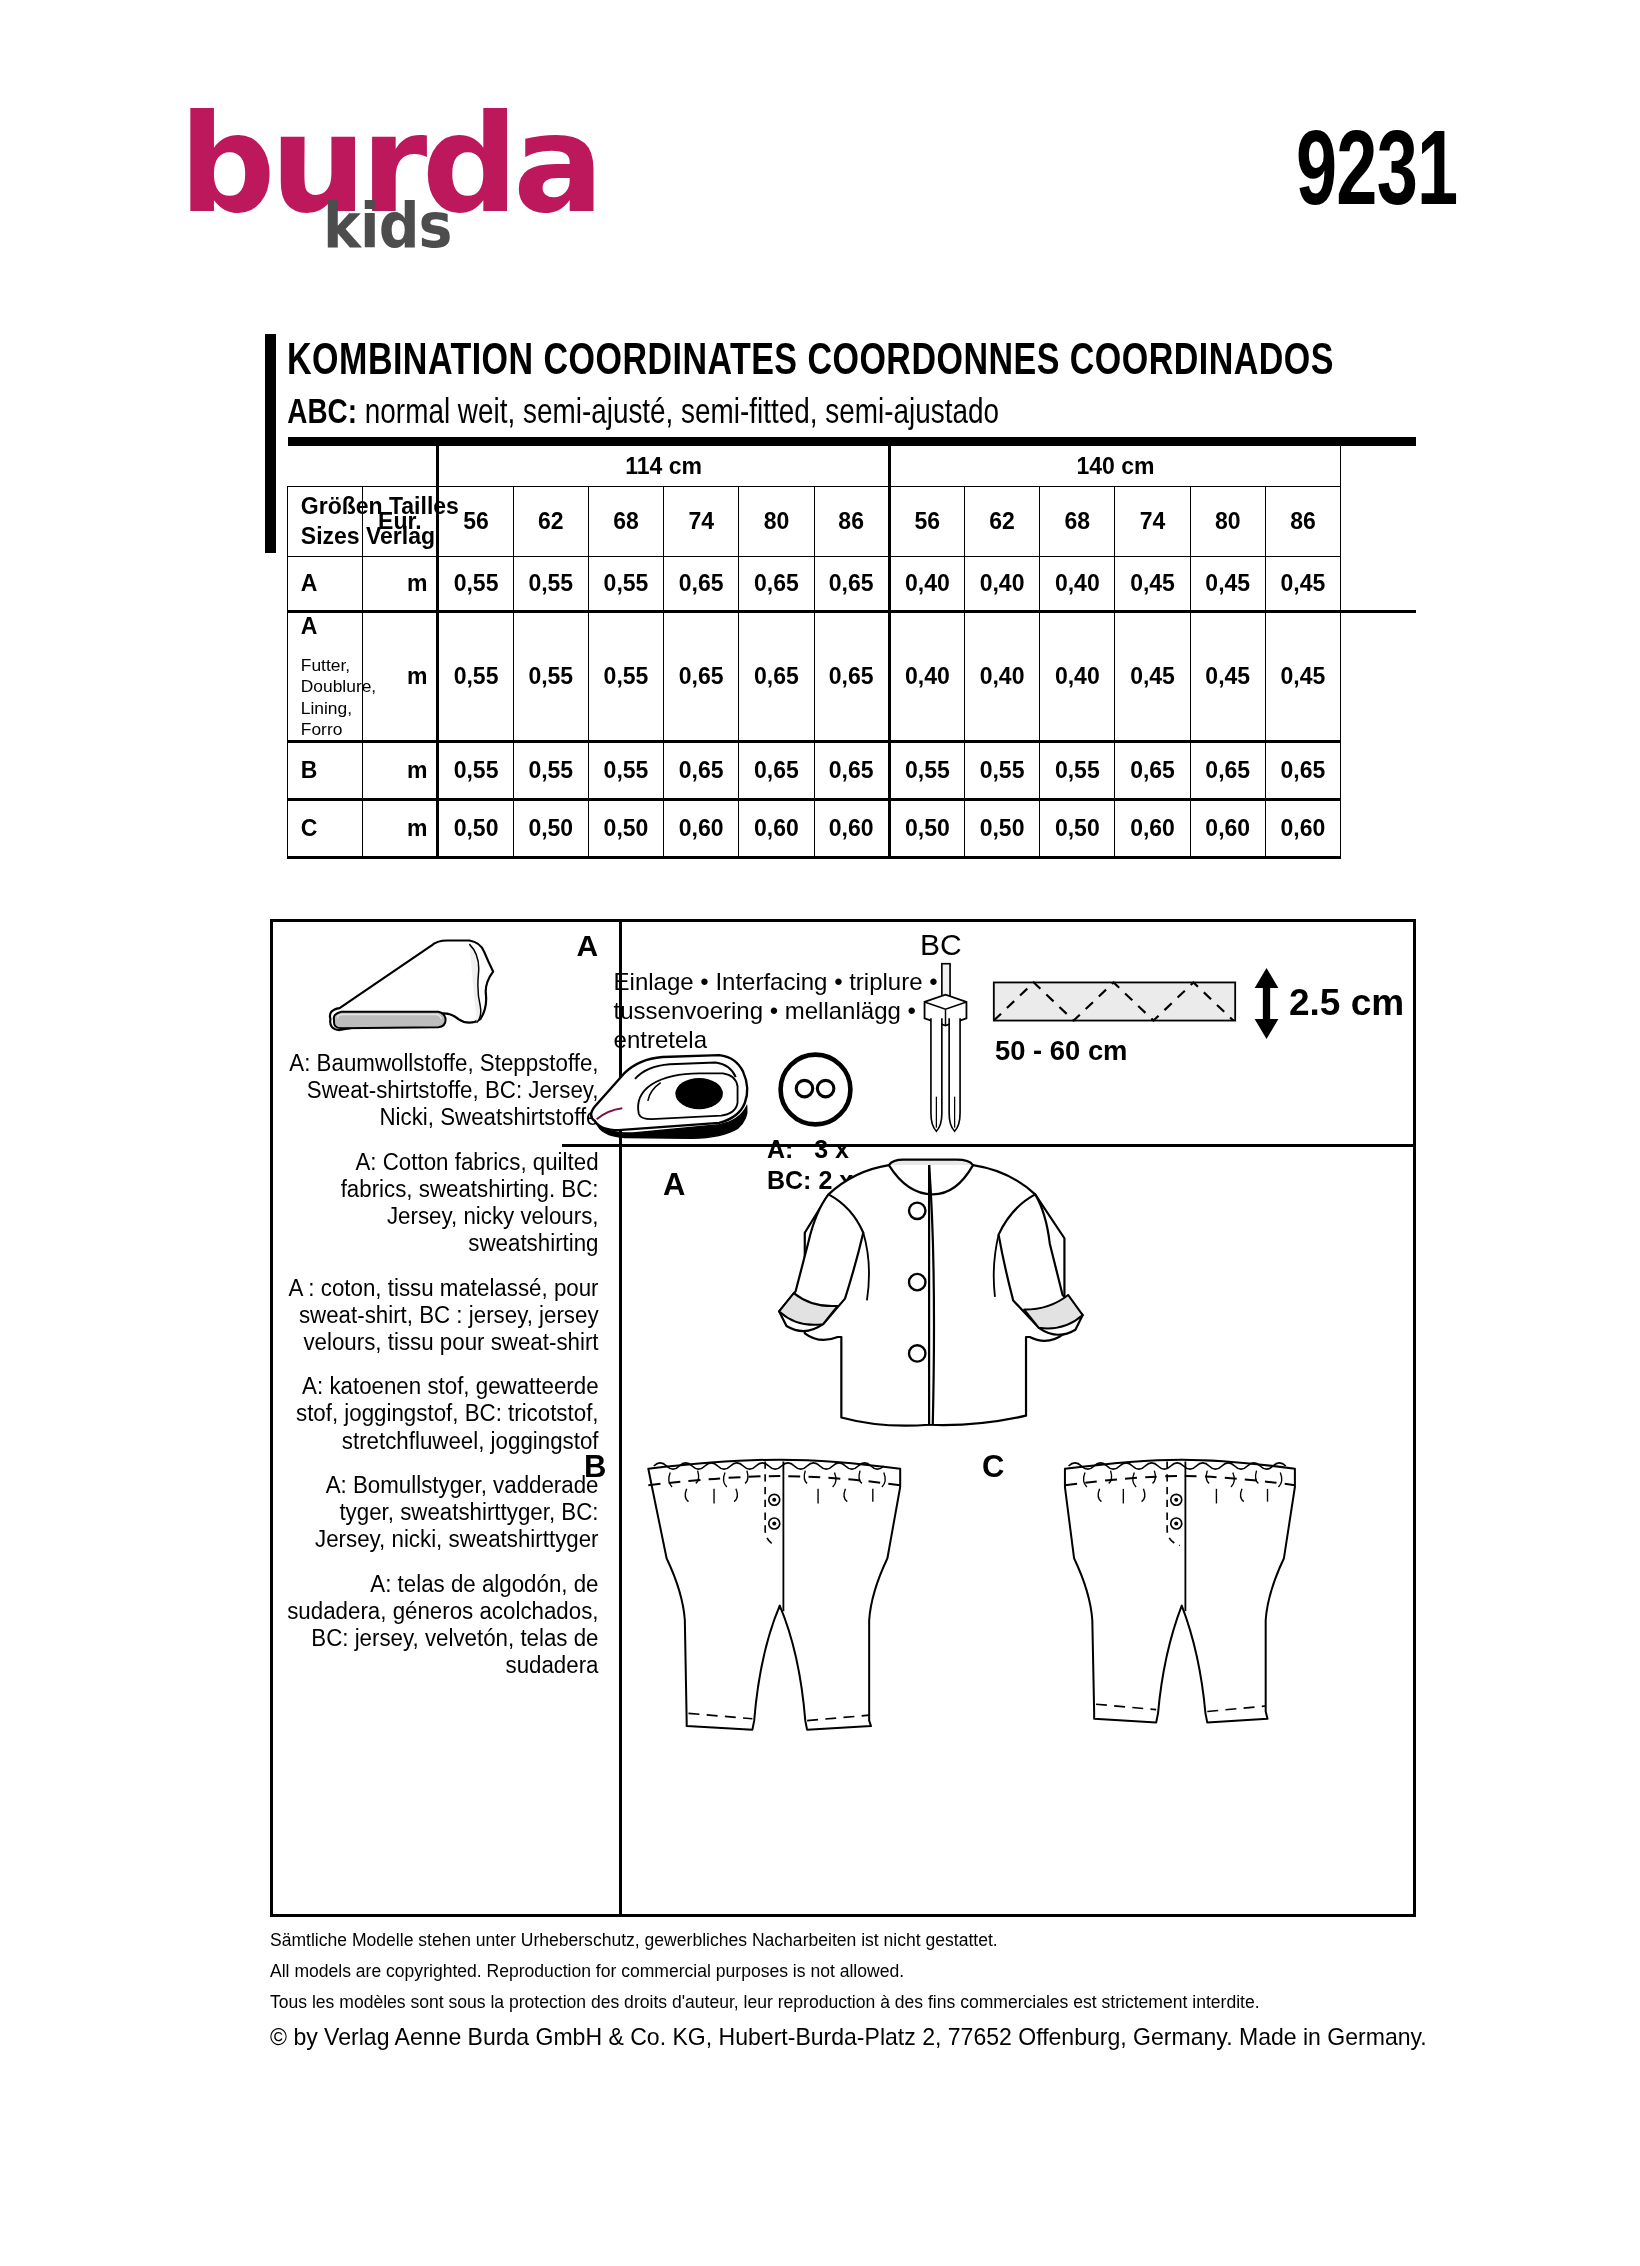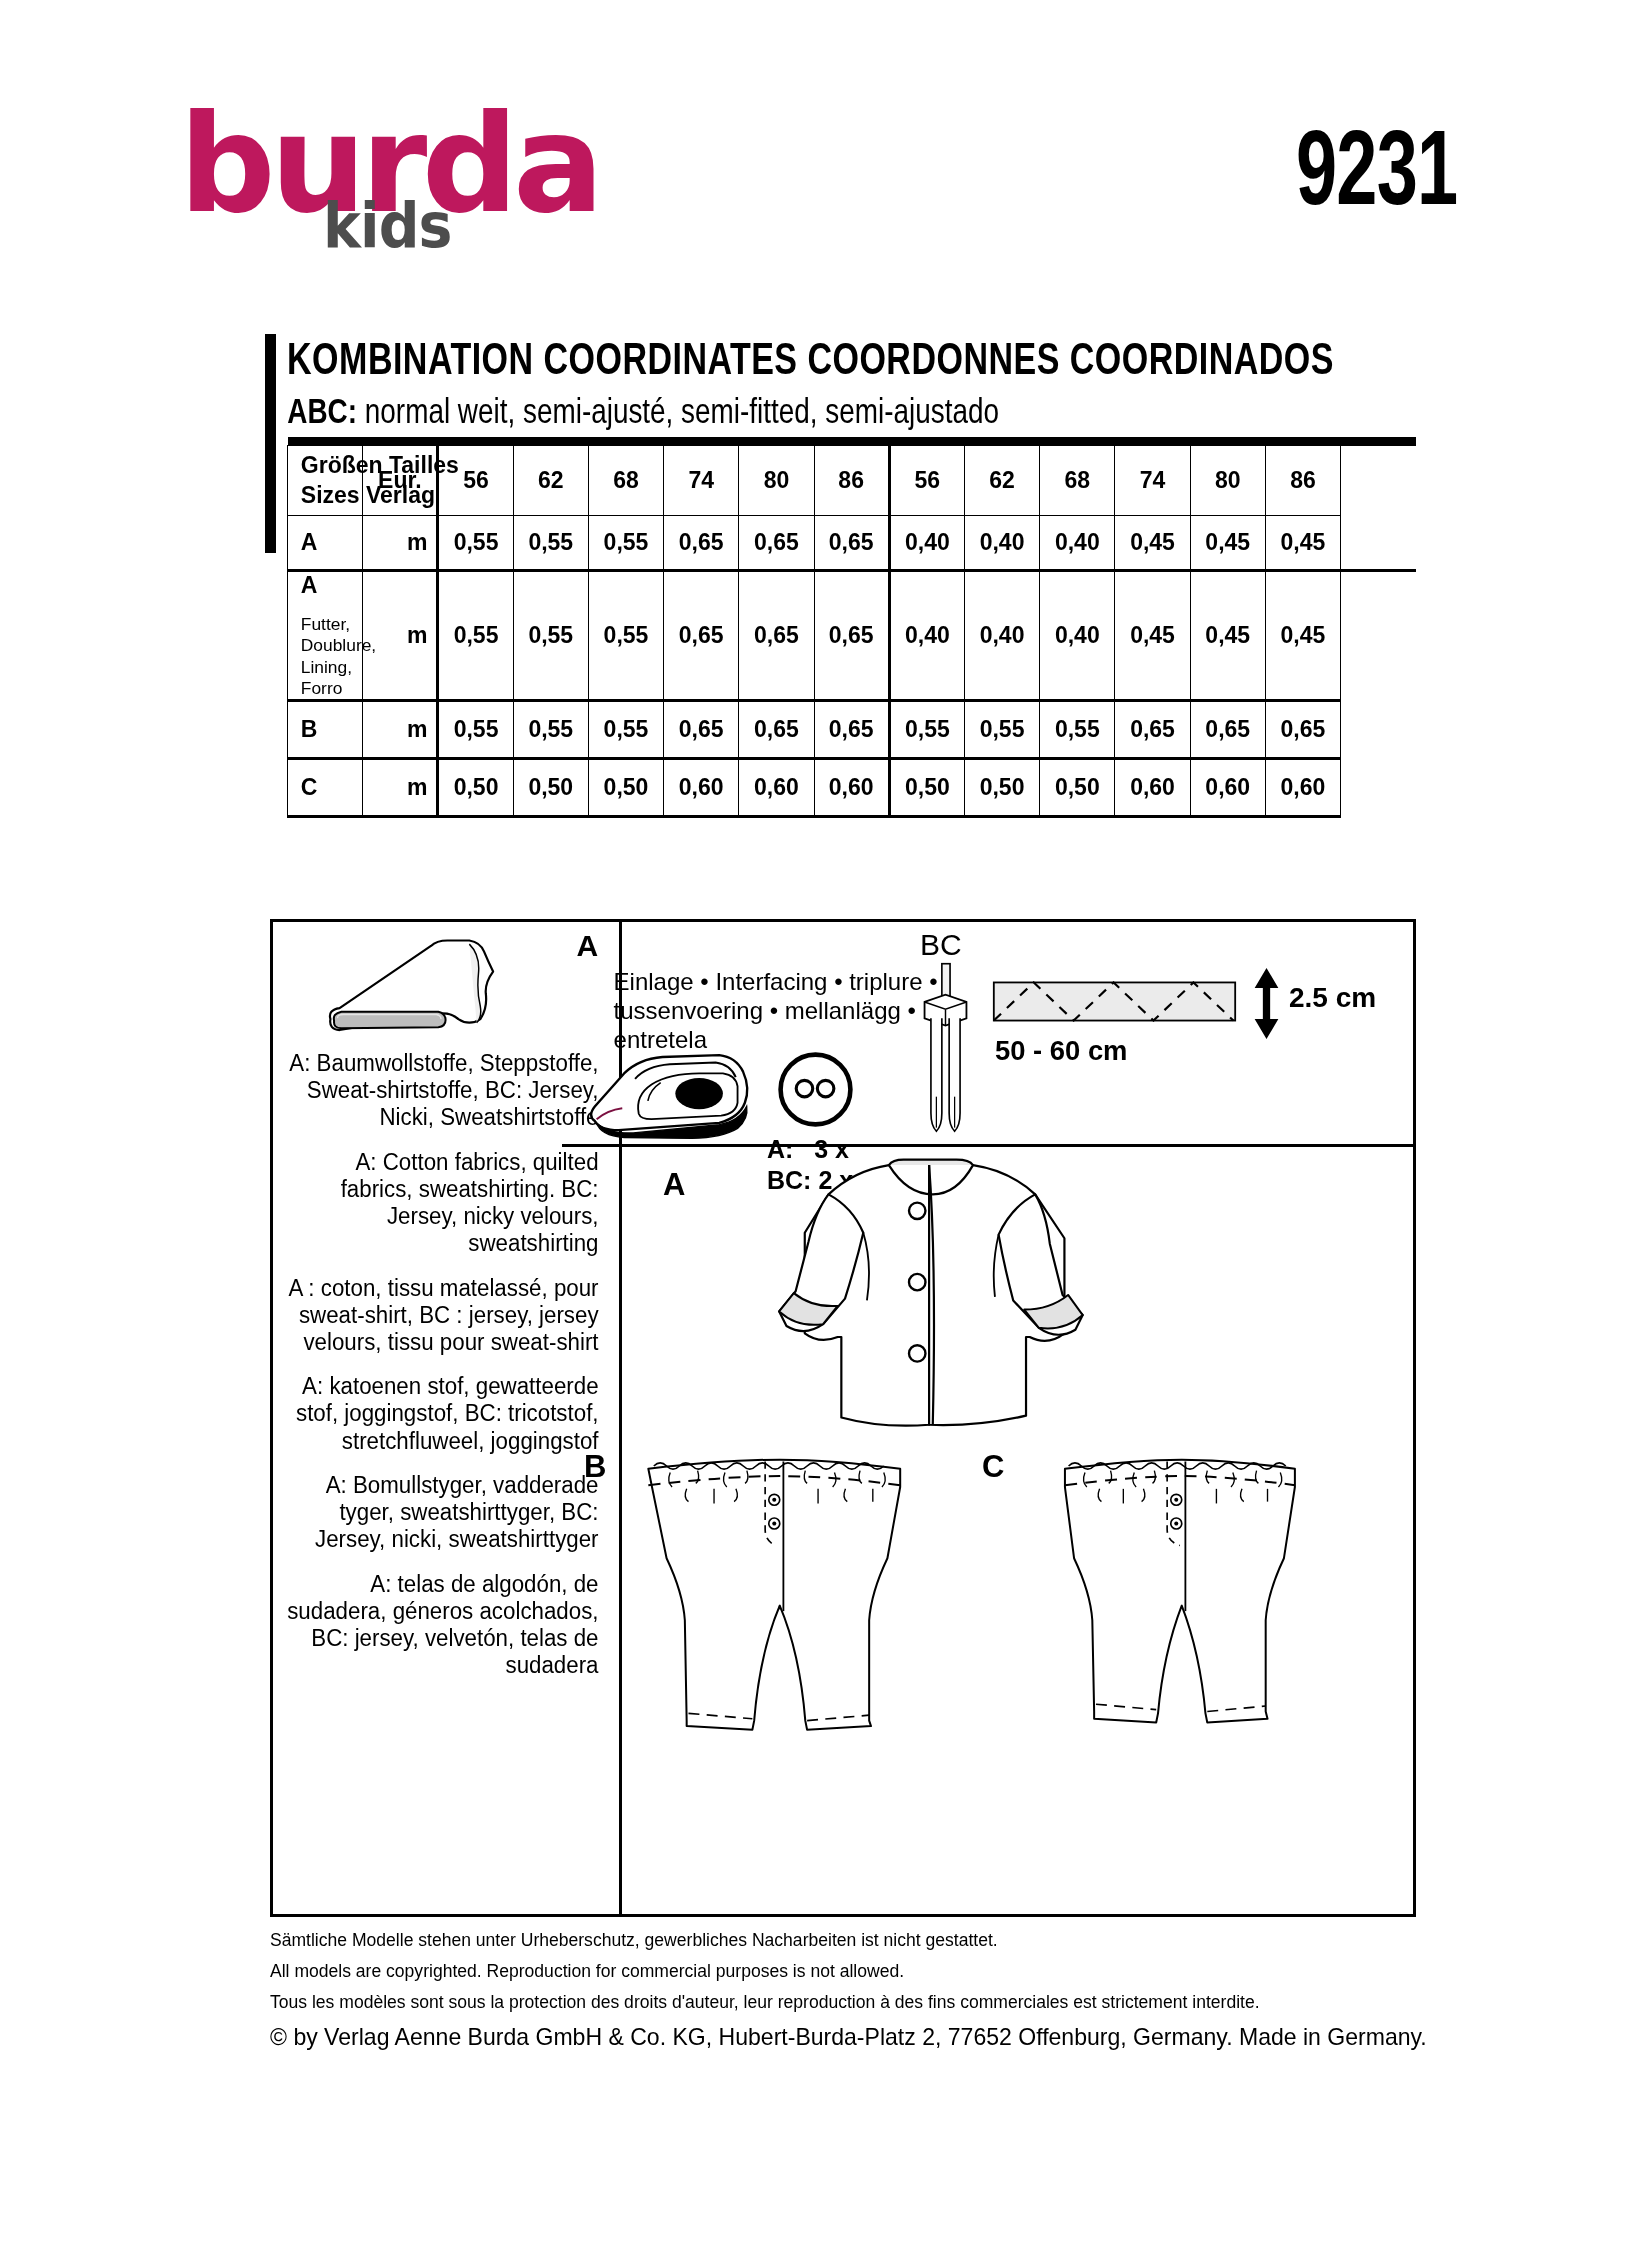--- a/index.html
+++ b/index.html
@@ -269,21 +269,21 @@
   }
   .elastic-arrow {
     position: absolute;
     left: 689px; top: 44px;
     width: 31px; height: 75px;
   }
   .elastic-h {
     position: absolute;
     left: 727px; top: 60px;
     font-family: "Liberation Sans Narrow", "Liberation Sans", sans-serif;
-    font-size: 28px; font-weight: 700;
+    font-size: 37px; font-weight: 700;
   }
   .elastic-w {
     position: absolute;
     left: 433px; top: 113px;
     font-family: "Liberation Sans Narrow", "Liberation Sans", sans-serif;
     font-size: 27.4px; font-weight: 700;
   }
 
   .lbl-A-garment {
     position: absolute; left: 101px; top: 20px;
@@ -342,20 +342,26 @@
   <div class="title-main">KOMBINATION  COORDINATES  COORDONNES  COORDINADOS</div>
   <div class="title-sub">
     <b>ABC:</b><span> normal weit, semi-ajusté, semi-fitted, semi-ajustado</span>
   </div>
 </div>
 
 <table class="fabric-table">
   <tbody>
       <tr>
     <td class="top-black" colspan="15"></td>
+  </tr>
+  <tr>
+    <td class="nobord" style="width:155px;"></td>
+    <td class="nobord" style="width:53px;"></td>
+    <td class="width-head thick-l" colspan="6">114 cm</td>
+    <td class="width-head thick-l" colspan="6">140 cm</td>
   </tr>
   <tr class="size-row">
     <td class="sizes-label" rowspan="1">
       <span>Größen   Tailles</span>
       <span>Sizes    Verlag</span>
     </td>
     <td class="size-head">Eur.</td>
     <td class="size-head thick-l">56</td>
     <td class="size-head no-l">62</td>
     <td class="size-head no-l">68</td>

